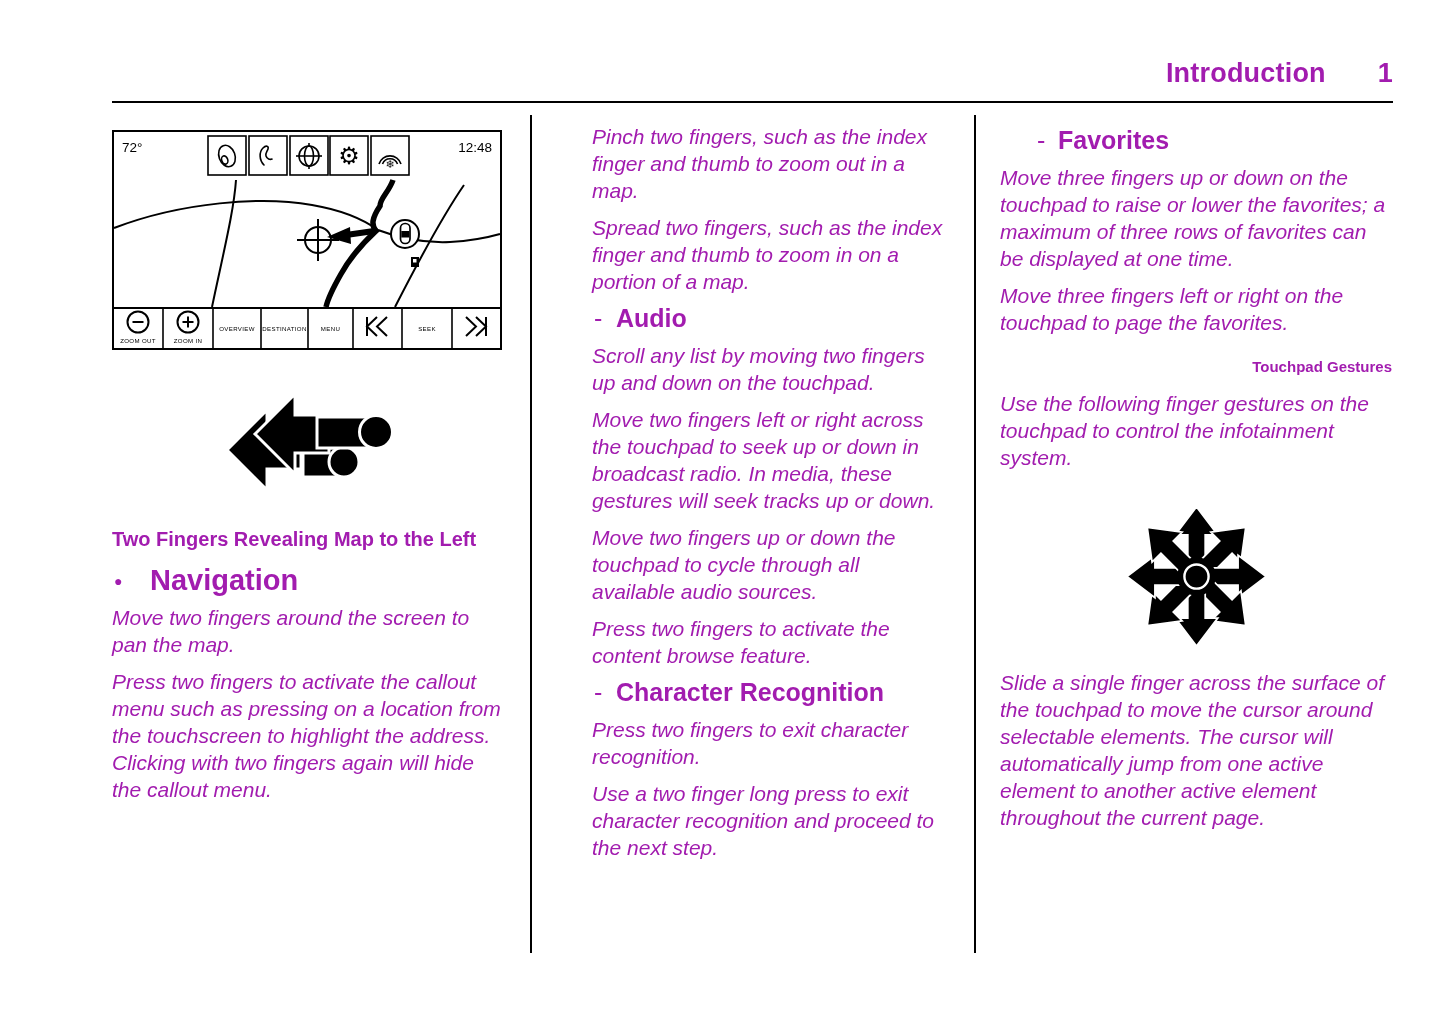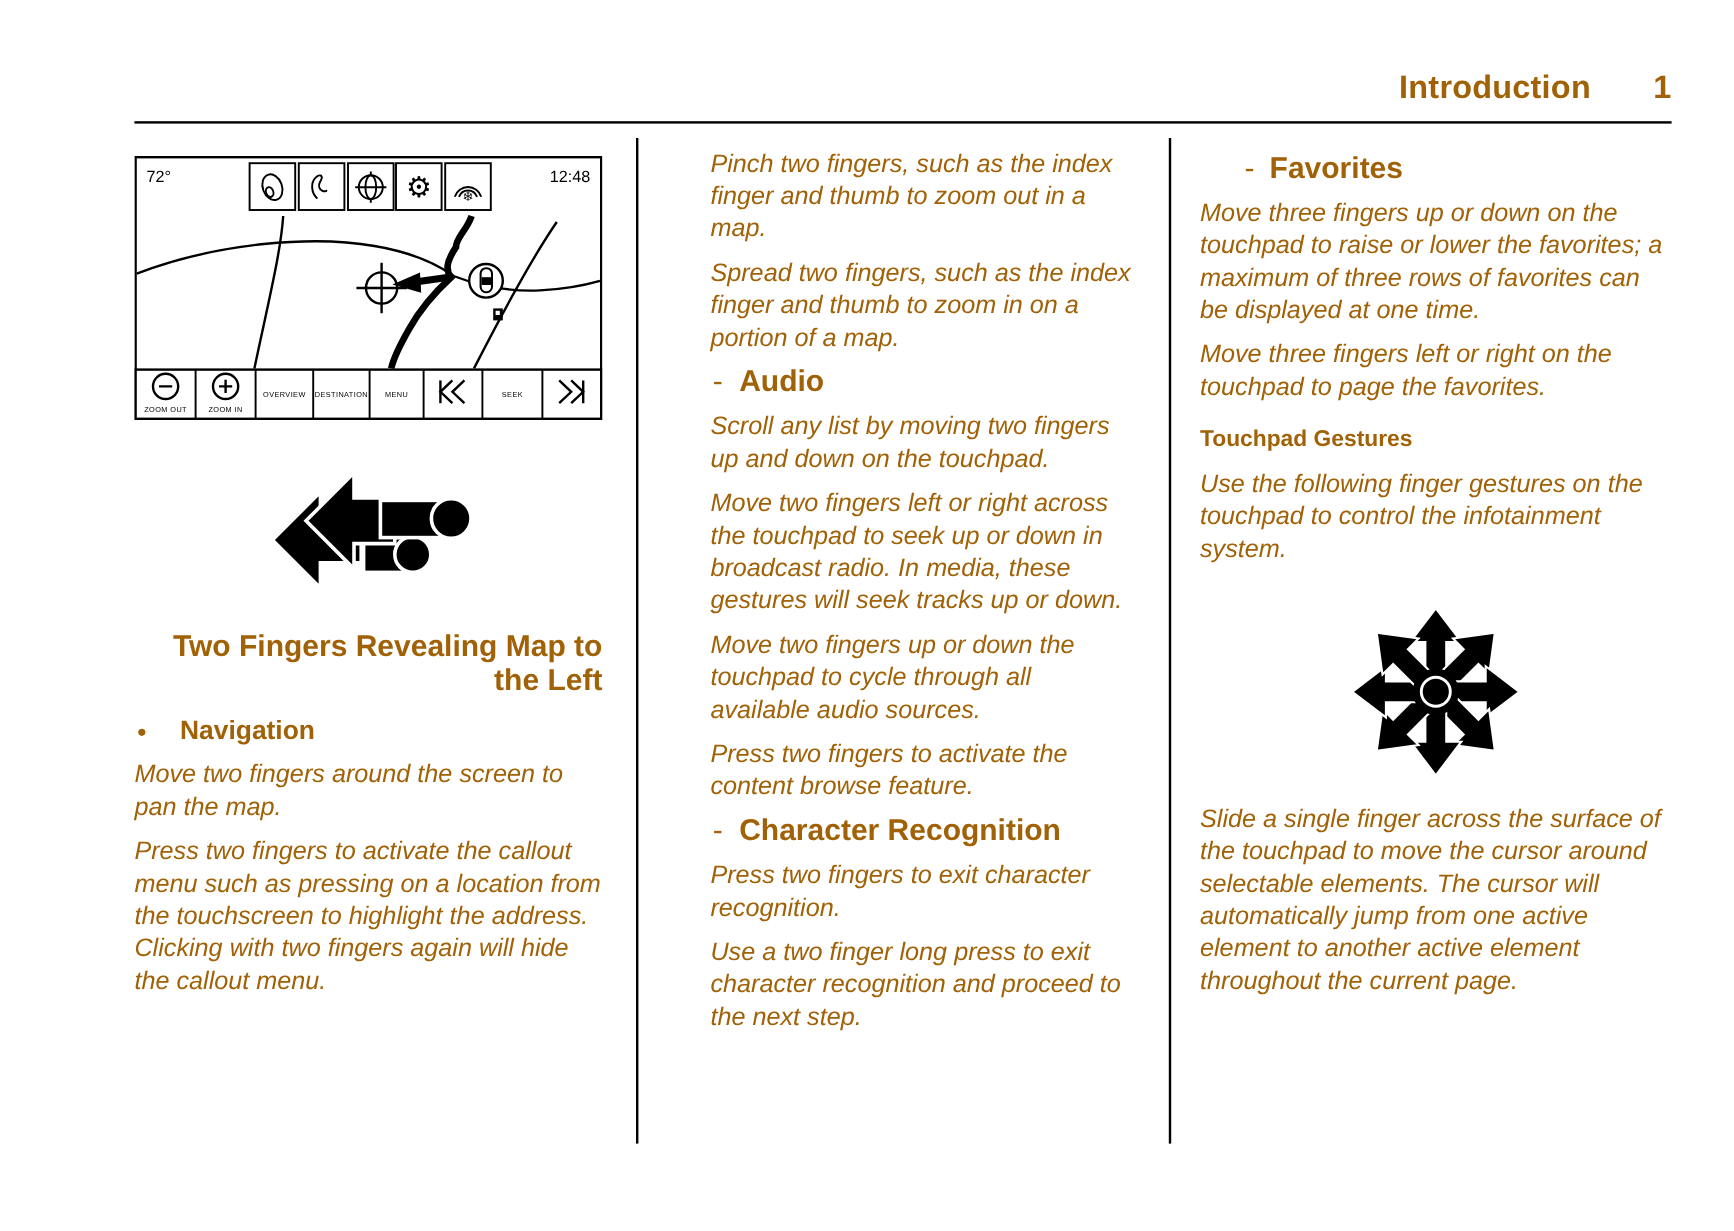--- a/index.html
+++ b/index.html
@@ -1,41 +1,41 @@
 <!DOCTYPE html>
 <html><head>
 <meta charset="utf-8">
 <style>
   html,body{margin:0;padding:0;background:#fff;}
-  .page{position:relative;width:1445px;height:1026px;background:#fff;color:#a16207;
+  .page{position:relative;width:1445px;height:1026px;background:#fff;color:#a21caf;
         font-family:"Liberation Sans",sans-serif;overflow:hidden;}
   
   .hdr{position:absolute;top:58px;right:52px;display:flex;gap:52px;
        font-weight:bold;font-size:27px;letter-spacing:.2px;}
   .rule{position:absolute;left:112px;top:101px;width:1281px;height:2px;background:#000;}
   .vdiv{position:absolute;top:115px;width:2px;height:838px;background:#000;}
   
   .col{position:absolute;font-size:21px;line-height:27px;}
   .col p{margin:0 0 10px 0;font-style:italic;}
   .col1{left:112px;top:130px;width:390px;}
   .col2{left:592px;top:123px;width:356px;}
   .col3{left:1000px;top:123px;width:392px;}
-  .caption{font-weight:bold;text-align:right;font-size:25px;line-height:28px;
+  .caption{font-weight:bold;text-align:left;font-size:20px;line-height:28px;
            margin-top:33px;margin-bottom:14px;}
-  .bullet-head{position:relative;padding-left:38px;font-weight:bold;font-size:22px;margin:0 0 10px 0;}
+  .bullet-head{position:relative;padding-left:38px;font-weight:bold;font-size:29px;margin:0 0 10px 0;}
   .bullet-head::before{content:"\25CF";position:absolute;left:2px;top:1px;font-size:14px;}
   .ind{margin-left:38px;}
   .dash-head{position:relative;font-weight:bold;font-size:25px;margin:4px 0 10px 0;}
   .d2{padding-left:24px;}
   .d2::before{content:"-";position:absolute;left:2px;font-weight:normal;}
   .ind2{margin-left:24px;}
   .d3{padding-left:21px;margin-left:37px;}
   .d3::before{content:"-";position:absolute;left:0;font-weight:normal;}
   .ind3{margin-left:58px;}
-  .sec-head{font-weight:bold;font-size:19px;margin:17px 0 10px 0;}
+  .sec-head{font-weight:bold;font-size:15px;margin:17px 0 10px 15px;text-align:right;}
   
   .fig-arrow{display:block;margin:40px 0 0 113px;}
   .fig-star{display:block;margin:33px auto 20px auto;}
   
   .map-svg{display:block;}
   .map-svg text{font-family:"Liberation Sans",sans-serif;fill:#000;}
   .frame{fill:#fff;stroke:#000;stroke-width:2;}
   .ibox{fill:#fff;stroke:#000;stroke-width:1.6;}
   .iglyph{fill:none;stroke:#000;stroke-width:1.6;}
   .road{fill:none;stroke:#000;stroke-width:2;}

